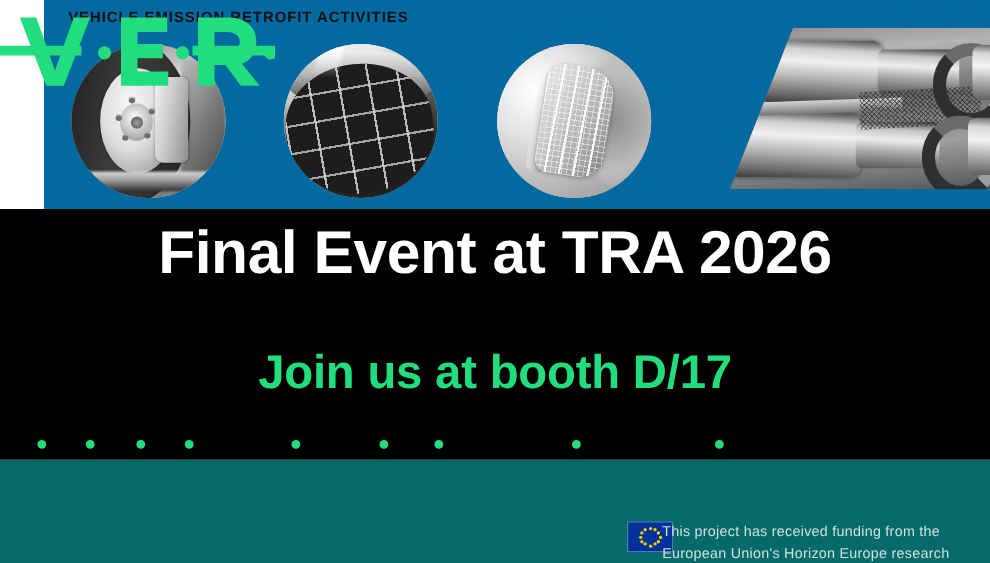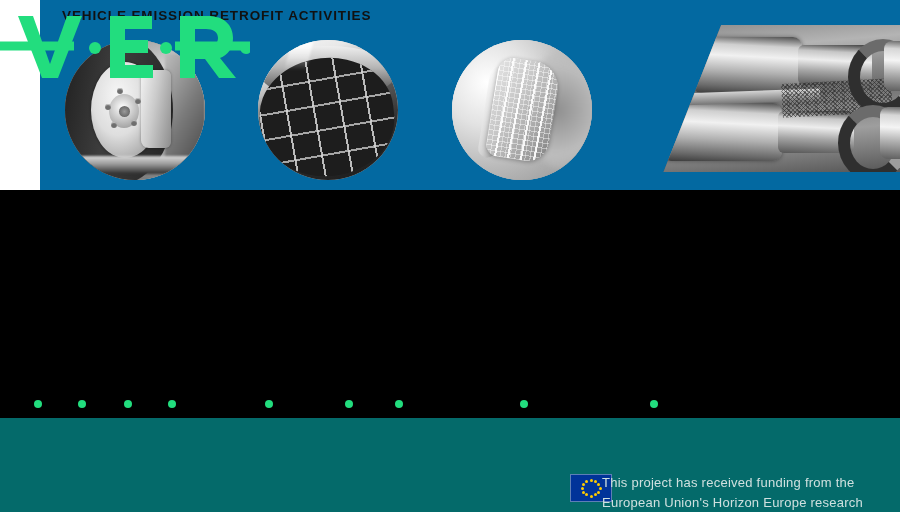--- a/index.html
+++ b/index.html
@@ -411,20 +411,22 @@
       <div class="ex-pipe p2"></div>
       <div class="ex-mesh"></div>
       <div class="ex-bend b1"></div>
       <div class="ex-bend b2"></div>
       <div class="ex-tail t1"></div>
       <div class="ex-tail t2"></div>
     </div>
   </div>
 
   <div class="mid">
+    <div class="headline">Final Event at TRA 2026</div>
+    <div class="subline">Join us at booth D/17</div>
     <div class="dot-row" id="dot-row">
         <div class="dot" style="left: 34px;"></div>
         <div class="dot" style="left: 78px;"></div>
         <div class="dot" style="left: 124px;"></div>
         <div class="dot" style="left: 168px;"></div>
         <div class="dot" style="left: 265px;"></div>
         <div class="dot" style="left: 345px;"></div>
         <div class="dot" style="left: 395px;"></div>
         <div class="dot" style="left: 520px;"></div>
         <div class="dot" style="left: 650px;"></div>

